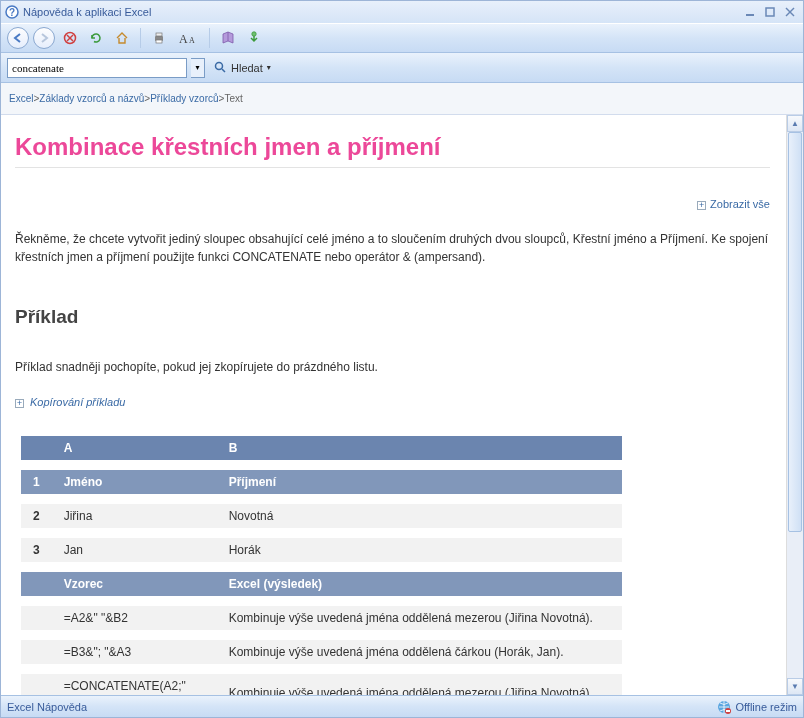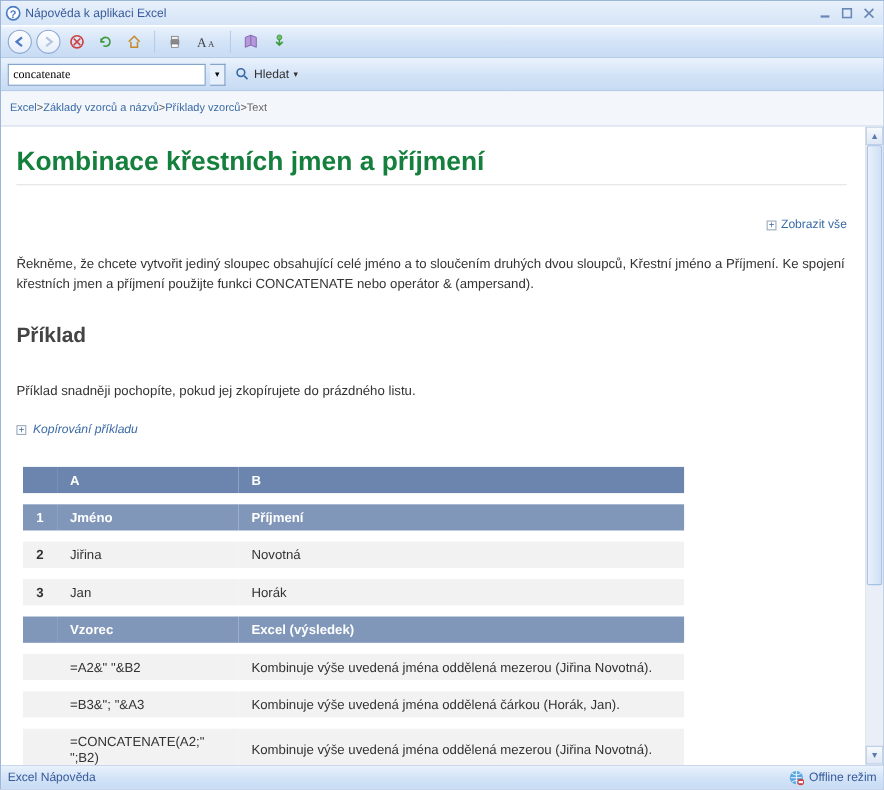--- a/index.html
+++ b/index.html
@@ -21,25 +21,25 @@
   .search-btn .dd { font-size: 8px; color: #333; }
   .breadcrumb { height: 32px; background: #f3f6fa; border-bottom: 1px solid #d2dced; font-size: 10px; color: #666; display: flex; align-items: center; padding: 0 8px; }
   .breadcrumb a { color: #3a6aa5; text-decoration: none; }
   .content-wrap { flex: 1; display: flex; overflow: hidden; }
   .content { flex: 1; overflow-y: auto; background: #fff; padding: 18px 16px 40px 14px; position: relative; }
   .scrollbar { width: 17px; background: #efefef; border-left: 1px solid #ddd; position: relative; }
   .scrollbar .arrow { height: 17px; background: linear-gradient(to bottom,#f7f9fc,#dde7f5); border:1px solid #b9cce6; display:flex; align-items:center; justify-content:center; font-size:8px; color:#5a7bb0; }
   .scrollbar .track { position:absolute; top:17px; bottom:17px; left:0; right:0; background:#e9eef7; }
   .scrollbar .thumb { position:absolute; left:1px; right:1px; top:0; height:400px; background:linear-gradient(to right,#e8f0fb,#cfe0f5); border:1px solid #a6c1e3; border-radius:2px; }
   .scrollbar .arrow.bottom { position:absolute; bottom:0; left:0; right:0; }
-  h1.page-title { font-family: "Segoe UI", Tahoma, sans-serif; font-size: 24px; font-weight: bold; color: #15803d; margin-bottom: 6px; letter-spacing: 0; }
+  h1.page-title { font-family: "Segoe UI", Tahoma, sans-serif; font-size: 24px; font-weight: bold; color: #ec4899; margin-bottom: 6px; letter-spacing: 0; }
   hr.sep { border: none; border-top: 1px solid #e3e3e3; margin-bottom: 30px; }
   .show-all { text-align: right; font-size: 11px; color: #3a6aa5; margin-bottom: 20px; }
   .show-all .plus { display:inline-block; width:9px; height:9px; border:1px solid #9ab; text-align:center; line-height:7px; font-size:9px; margin-right:4px; color:#3a6aa5; background:#fff; }
-  .intro { font-size: 12px; color: #333; line-height: 1.5; margin-bottom: 28px; }
+  .intro { font-size: 12px; color: #333; line-height: 1.5; margin-bottom: 40px; }
   h2.section { font-size: 19px; font-weight: bold; color: #444; margin-bottom: 32px; }
   .para { font-size: 12px; color: #333; margin-bottom: 22px; }
   .expand-link { font-size: 11px; color: #3a6aa5; margin-bottom: 18px; font-style: italic; }
   .expand-link .plus { display:inline-block; width:9px; height:9px; border:1px solid #9ab; text-align:center; line-height:7px; font-size:9px; margin-right:6px; color:#3a6aa5; background:#fff; }
   table.example { border-collapse: collapse; margin-left: 6px; margin-bottom: 28px; font-size: 12px; }
   table.example td, table.example th { padding: 5px 12px; text-align: left; vertical-align: middle; }
   .rownum-col { background: #6b85af; color: #fff; font-weight: bold; width: 24px; text-align: center; }
   .rownum-blank { background: #f2f2f2; width:24px; }
   .head-row td { background: #6b85af; color: #fff; font-weight: bold; }
   .subhead-row td { background: #8197ba; color: #fff; font-weight: bold; }

